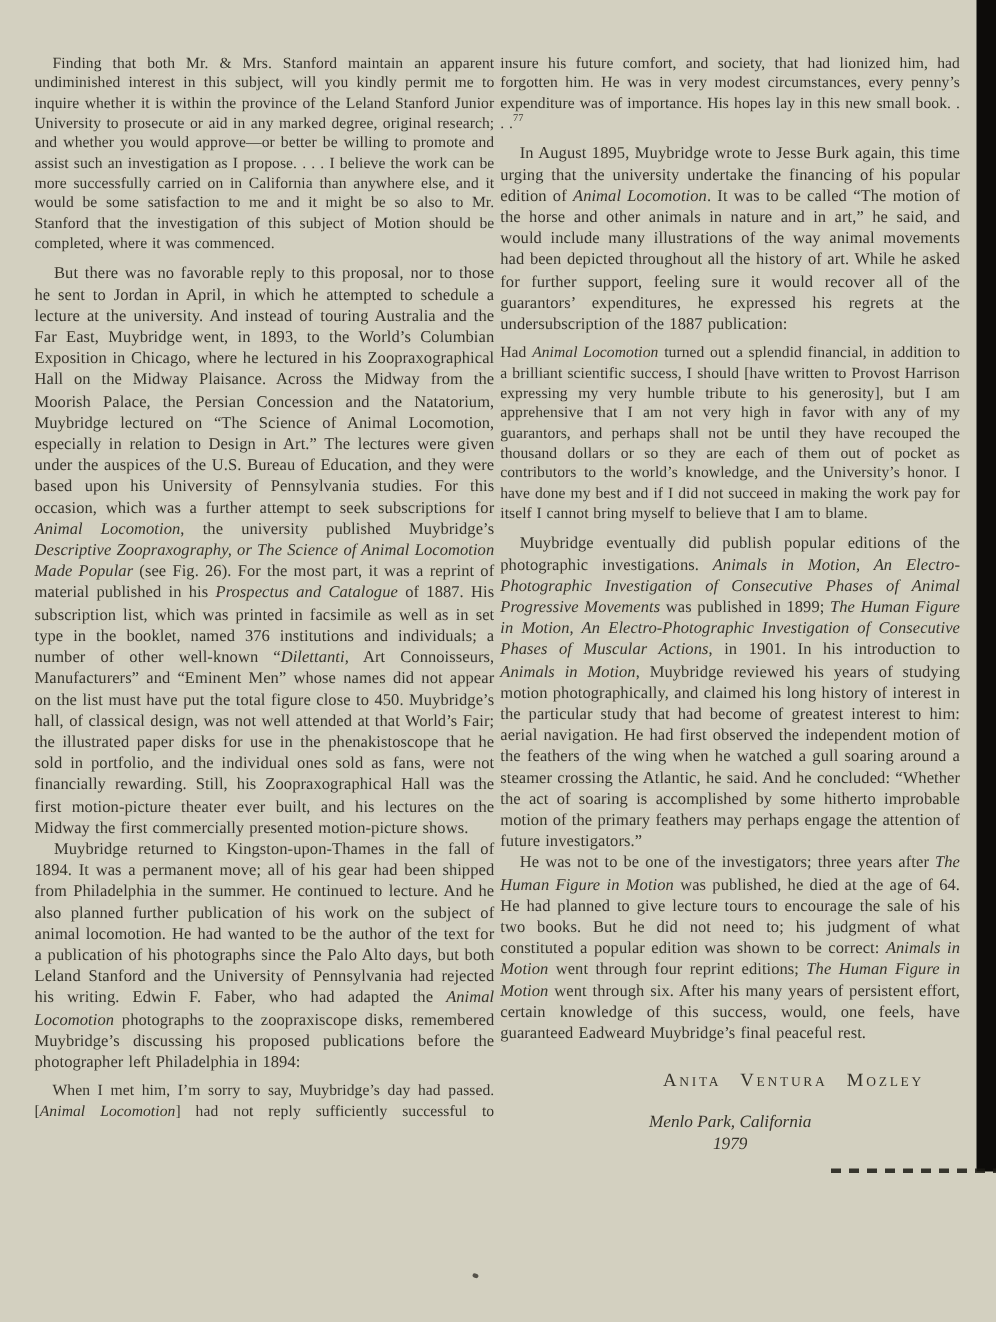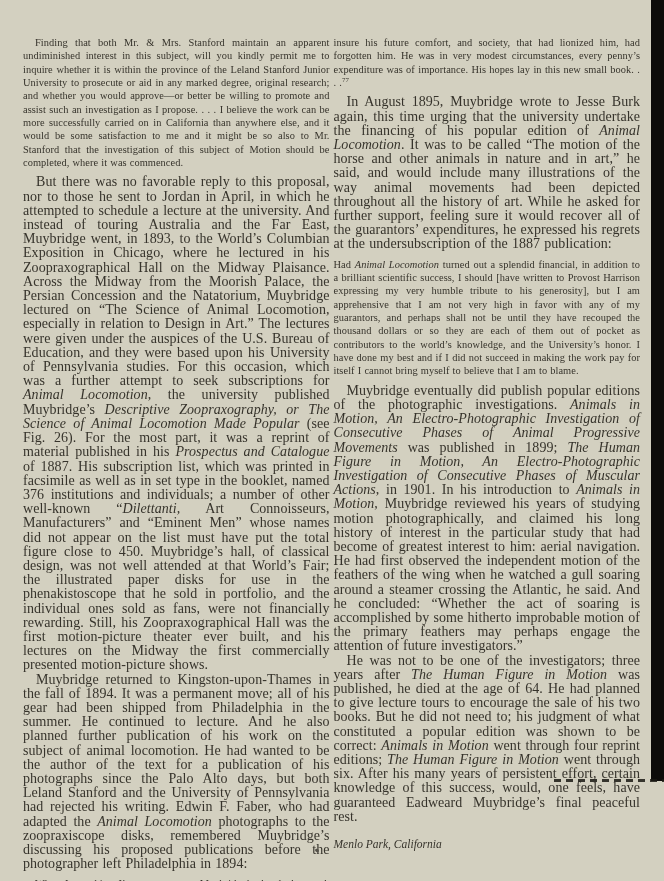--- a/index.html
+++ b/index.html
@@ -18,40 +18,40 @@
   }
   .page{
     position:absolute;inset:0;
     padding:30px 24px 0 23px;
     box-sizing:border-box;
   }
   .columns{display:flex;gap:4px;}
   .col{width:307px;text-align:justify;}
   .block{margin:0;}
   .para{
-    font-size:14px;line-height:14.2px;
+    font-size:11px;line-height:14.2px;
     text-indent:13px;word-spacing:0.6px;letter-spacing:0.05px;
   }
   .quote{
     font-size:10.4px;line-height:13.35px;
     margin:6px 0;word-spacing:0.5px;letter-spacing:0.05px;
   }
   .mod-inset{}
   .mod-first-indent{text-indent:12px;}
   .mod-justify-last{text-align-last:justify;}
   .signature{
     margin-top:17px;padding-right:24px;
     text-align:right;
     font-variant:small-caps;
     font-size:12.5px;letter-spacing:1.8px;word-spacing:8px;
   }
   .colophon{
     margin-top:13px;
     font-style:italic;font-size:11.5px;line-height:15px;
-    text-align:left;text-indent:0;
+    text-align:center;text-indent:0;
   }
   sup{font-size:7px;vertical-align:super;line-height:0;letter-spacing:0;}
   .binding-bar{
     position:absolute;top:0;right:0;
     width:13px;height:781px;
     background:var(--binding);
   }
   .edge-dashes{
     position:absolute;top:779px;right:0;
     width:110px;height:3px;
@@ -74,22 +74,24 @@
         <div class="block para"><span>But there was no favorable reply to this proposal, nor to those he sent to Jordan in April, in which he attempted to schedule a lecture at the university. And instead of touring Australia and the Far East, Muybridge went, in 1893, to the World’s Columbian Exposition in Chicago, where he lectured in his Zoopraxographical Hall on the Midway Plaisance. Across the Midway from the Moorish Palace, the Persian Concession and the Natatorium, Muybridge lectured on “The Science of Animal Locomotion, especially in relation to Design in Art.” The lectures were given under the auspices of the U.S. Bureau of Education, and they were based upon his University of Pennsylvania studies. For this occasion, which was a further attempt to seek subscriptions for </span><span style="font-style: italic;">Animal Locomotion</span><span>, the university published Muybridge’s </span><span style="font-style: italic;">Descriptive Zoopraxography, or The Science of Animal Locomotion Made Popular</span><span> (see Fig. 26). For the most part, it was a reprint of material published in his </span><span style="font-style: italic;">Prospectus and Catalogue</span><span> of 1887. His subscription list, which was printed in facsimile as well as in set type in the booklet, named 376 institutions and individuals; a number of other well-known “</span><span style="font-style: italic;">Dilettanti,</span><span> Art Connoisseurs, Manufacturers” and “Eminent Men” whose names did not appear on the list must have put the total figure close to 450. Muybridge’s hall, of classical design, was not well attended at that World’s Fair; the illustrated paper disks for use in the phenakistoscope that he sold in portfolio, and the individual ones sold as fans, were not financially rewarding. Still, his Zoopraxographical Hall was the first motion-picture theater ever built, and his lectures on the Midway the first commercially presented motion-picture shows.</span></div>
         <div class="block para"><span>Muybridge returned to Kingston-upon-Thames in the fall of 1894. It was a permanent move; all of his gear had been shipped from Philadelphia in the summer. He continued to lecture. And he also planned further publication of his work on the subject of animal locomotion. He had wanted to be the author of the text for a publication of his photographs since the Palo Alto days, but both Leland Stanford and the University of Pennsylvania had rejected his writing. Edwin F. Faber, who had adapted the </span><span style="font-style: italic;">Animal Locomotion</span><span> photographs to the zoopraxiscope disks, remembered Muybridge’s discussing his proposed publications before the photographer left Philadelphia in 1894:</span></div>
         <div class="block quote mod-first-indent mod-justify-last"><span>When I met him, I’m sorry to say, Muybridge’s day had passed. [</span><span style="font-style: italic;">Animal Locomotion</span><span>] had not reply sufficiently successful to</span></div>
       </div>
     <div class="col">
         <div class="block quote mod-inset"><span>insure his future comfort, and society, that had lionized him, had forgotten him. He was in very modest circumstances, every penny’s expenditure was of importance. His hopes lay in this new small book. . . .</span><sup>77</sup></div>
         <div class="block para"><span>In August 1895, Muybridge wrote to Jesse Burk again, this time urging that the university undertake the financing of his popular edition of </span><span style="font-style: italic;">Animal Locomotion</span><span>. It was to be called “The motion of the horse and other animals in nature and in art,” he said, and would include many illustrations of the way animal movements had been depicted throughout all the history of art. While he asked for further support, feeling sure it would recover all of the guarantors’ expenditures, he expressed his regrets at the undersubscription of the 1887 publication:</span></div>
         <div class="block quote mod-inset"><span>Had </span><span style="font-style: italic;">Animal Locomotion</span><span> turned out a splendid financial, in addition to a brilliant scientific success, I should [have written to Provost Harrison expressing my very humble tribute to his generosity], but I am apprehensive that I am not very high in favor with any of my guarantors, and perhaps shall not be until they have recouped the thousand dollars or so they are each of them out of pocket as contributors to the world’s knowledge, and the University’s honor. I have done my best and if I did not succeed in making the work pay for itself I cannot bring myself to believe that I am to blame.</span></div>
         <div class="block para"><span>Muybridge eventually did publish popular editions of the photographic investigations. </span><span style="font-style: italic;">Animals in Motion, An Electro-Photographic Investigation of Consecutive Phases of Animal Progressive Movements</span><span> was published in 1899; </span><span style="font-style: italic;">The Human Figure in Motion, An Electro-Photographic Investigation of Consecutive Phases of Muscular Actions</span><span>, in 1901. In his introduction to </span><span style="font-style: italic;">Animals in Motion</span><span>, Muybridge reviewed his years of studying motion photographically, and claimed his long history of interest in the particular study that had become of greatest interest to him: aerial navigation. He had first observed the independent motion of the feathers of the wing when he watched a gull soaring around a steamer crossing the Atlantic, he said. And he concluded: “Whether the act of soaring is accomplished by some hitherto improbable motion of the primary feathers may perhaps engage the attention of future investigators.”</span></div>
         <div class="block para"><span>He was not to be one of the investigators; three years after </span><span style="font-style: italic;">The Human Figure in Motion</span><span> was published, he died at the age of 64. He had planned to give lecture tours to encourage the sale of his two books. But he did not need to; his judgment of what constituted a popular edition was shown to be correct: </span><span style="font-style: italic;">Animals in Motion</span><span> went through four reprint editions; </span><span style="font-style: italic;">The Human Figure in Motion</span><span> went through six. After his many years of persistent effort, certain knowledge of this success, would, one feels, have guaranteed Eadweard Muybridge’s final peaceful rest.</span></div>
+        <div class="block signature"><span>Anita Ventura Mozley</span></div>
         <div class="block colophon">
           <div>Menlo Park, California</div>
+          <div>1979</div>
         </div>
       </div>
   </div>
 </div>
 
 <div class="binding-bar"></div>
 <div class="edge-dashes"></div>
 <div class="speck"></div>
 
 </body></html>

